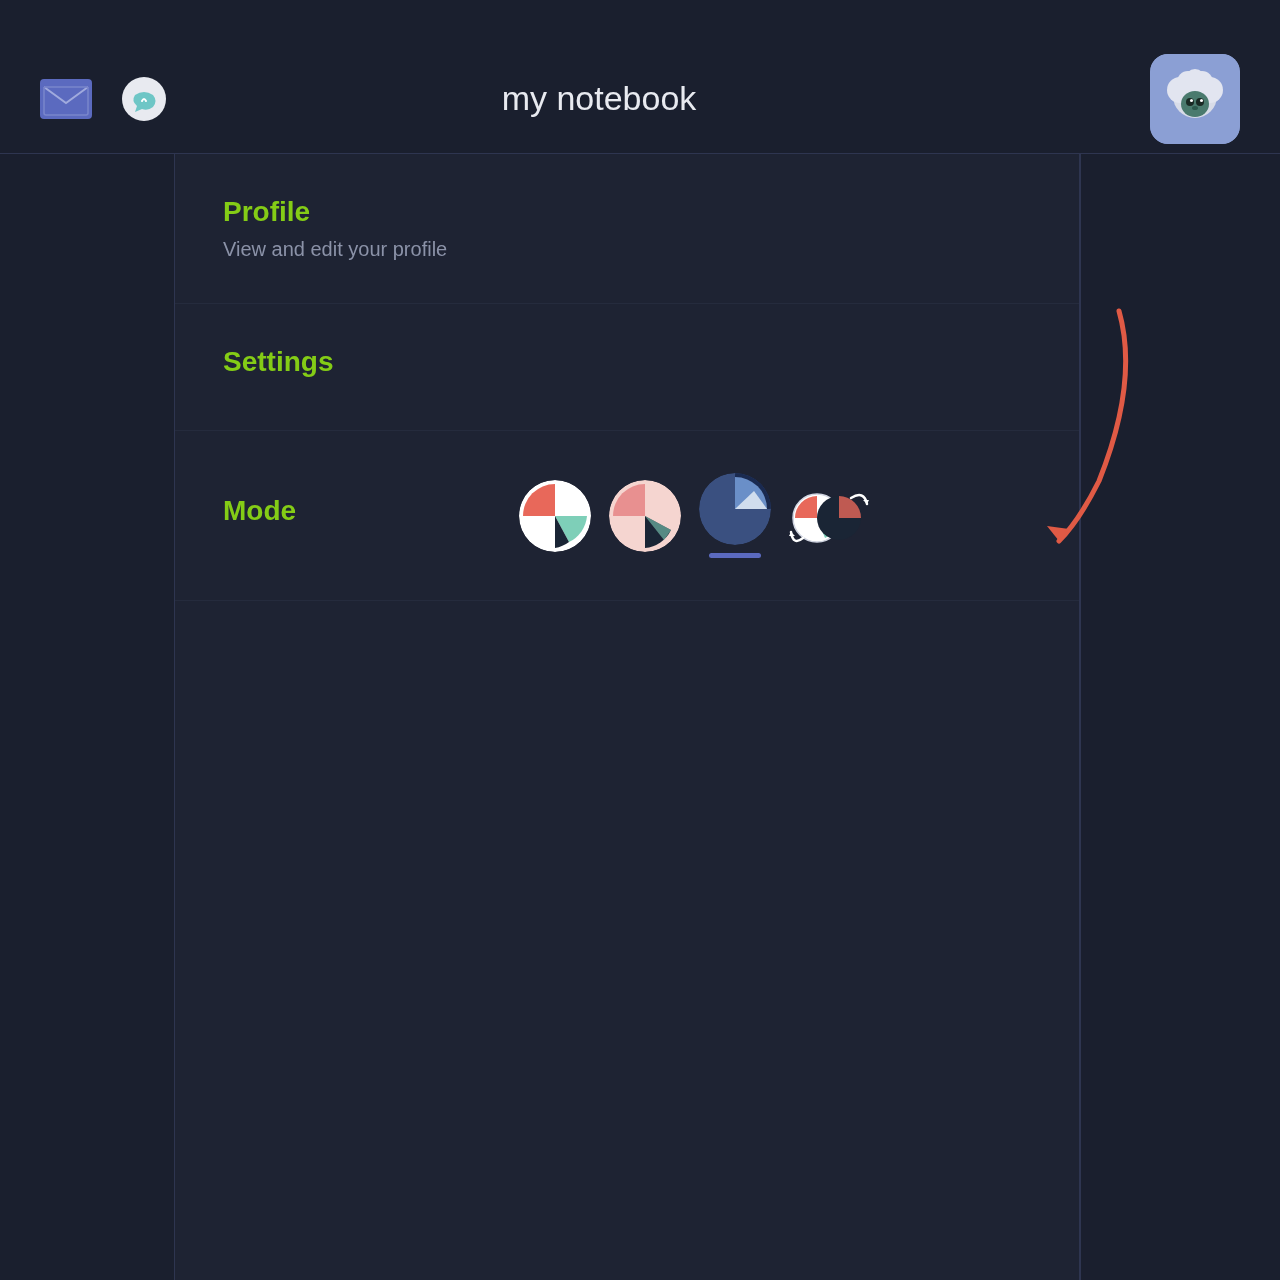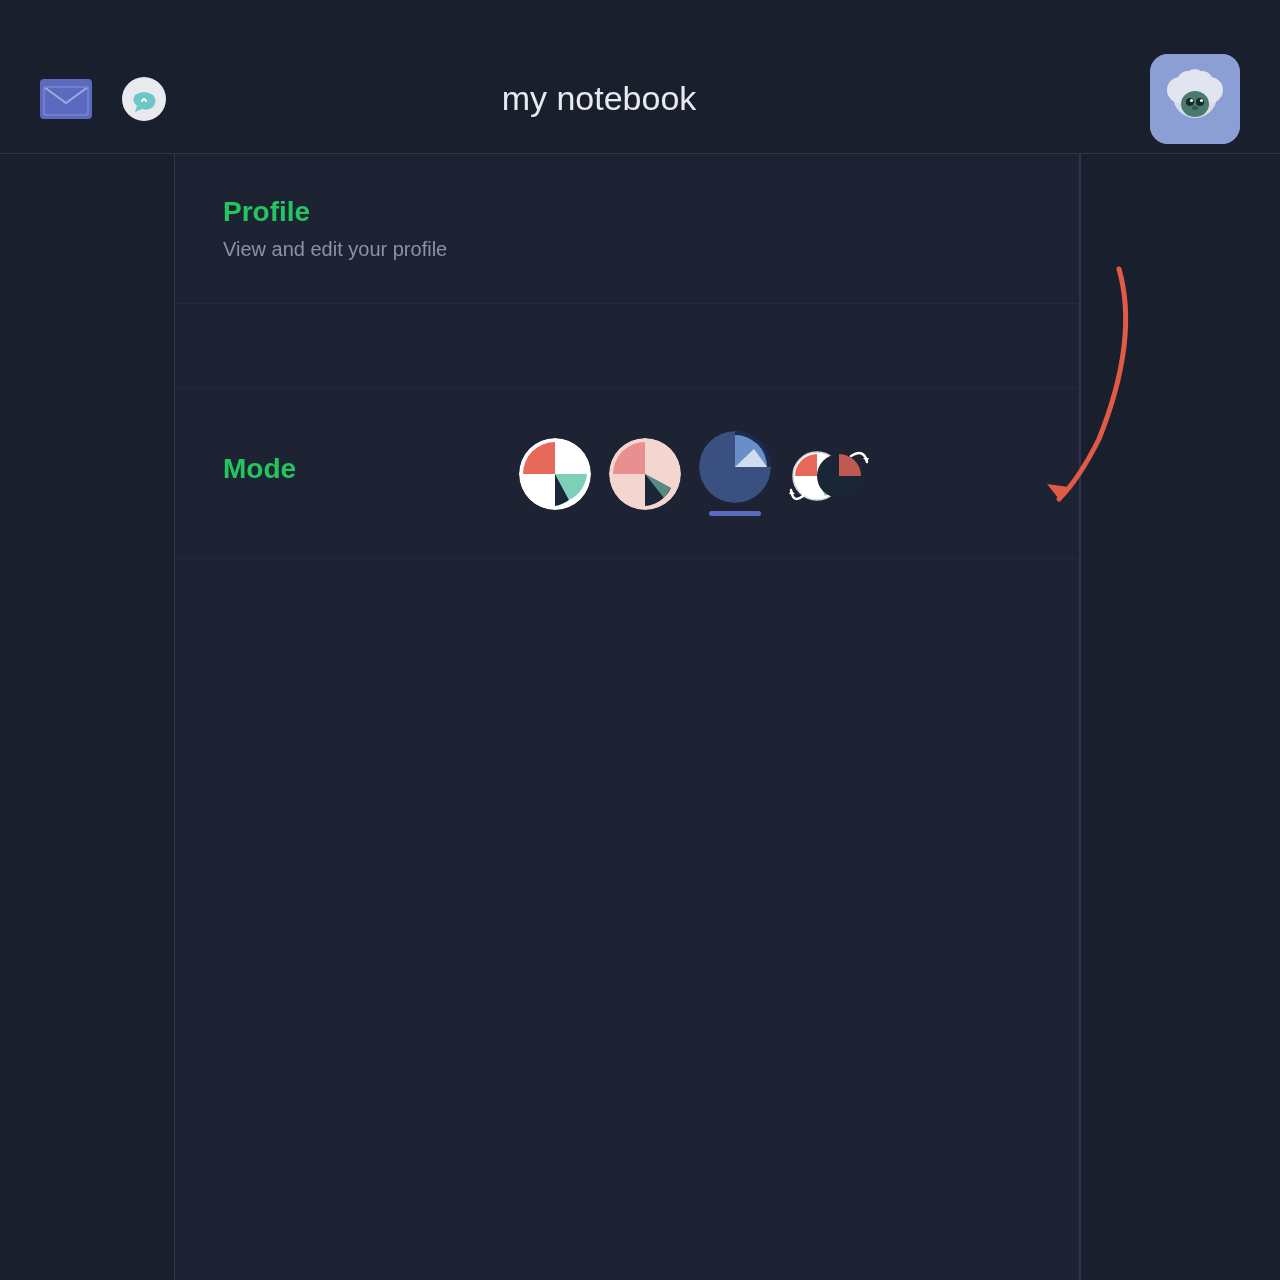--- a/index.html
+++ b/index.html
@@ -83,21 +83,21 @@
       position: relative;
     }
 
     .menu-item {
       padding: 42px 48px;
       border-bottom: 1px solid #252b3d;
       cursor: pointer;
     }
 
     .menu-item-title {
-      color: #22c55e;
+      color: #84cc16;
       font-size: 28px;
       font-weight: 700;
       margin-bottom: 10px;
     }
 
     .menu-item-subtitle {
       color: #8b92a8;
       font-size: 20px;
       font-weight: 400;
     }
@@ -206,20 +206,21 @@
   <div class="sidebar-strip"></div>
 
   <div class="menu-panel">
 
     <div class="menu-item">
       <div class="menu-item-title">Profile</div>
       <div class="menu-item-subtitle">View and edit your profile</div>
     </div>
 
     <div class="menu-item">
+      <div class="menu-item-title">Settings</div>
     </div>
 
     <div class="mode-item" style="position:relative;">
       <div class="mode-row">
         <div class="mode-text">
           <div class="menu-item-title">Mode</div>
         </div>
 
         <div class="theme-options">
 

